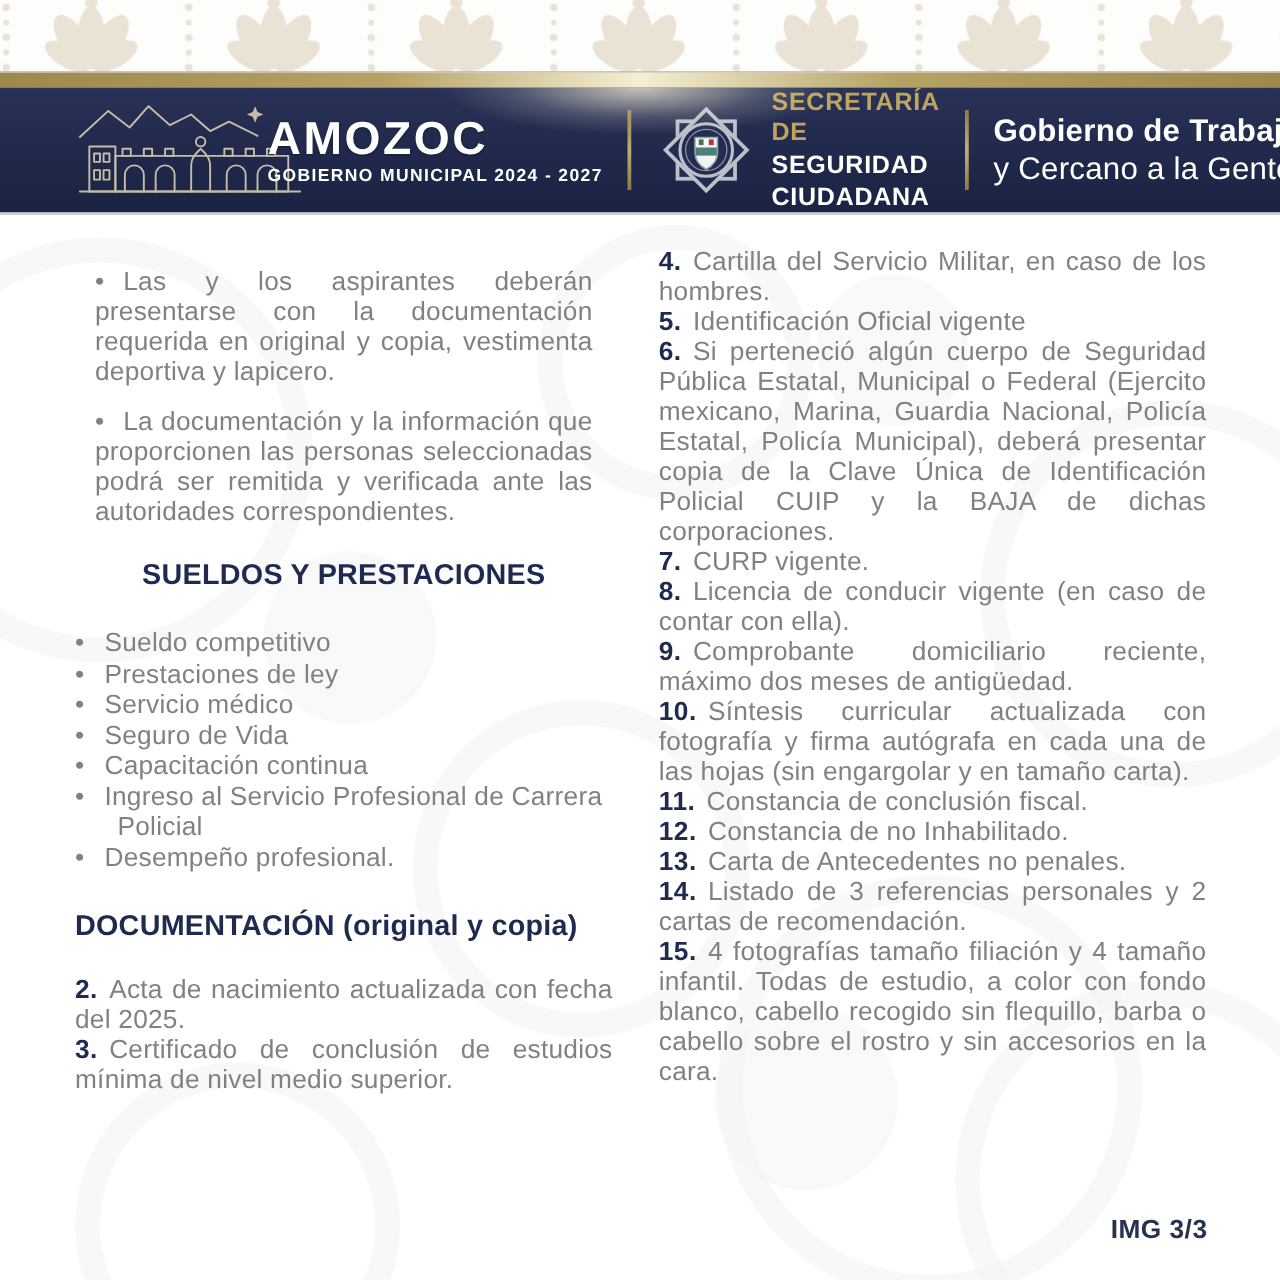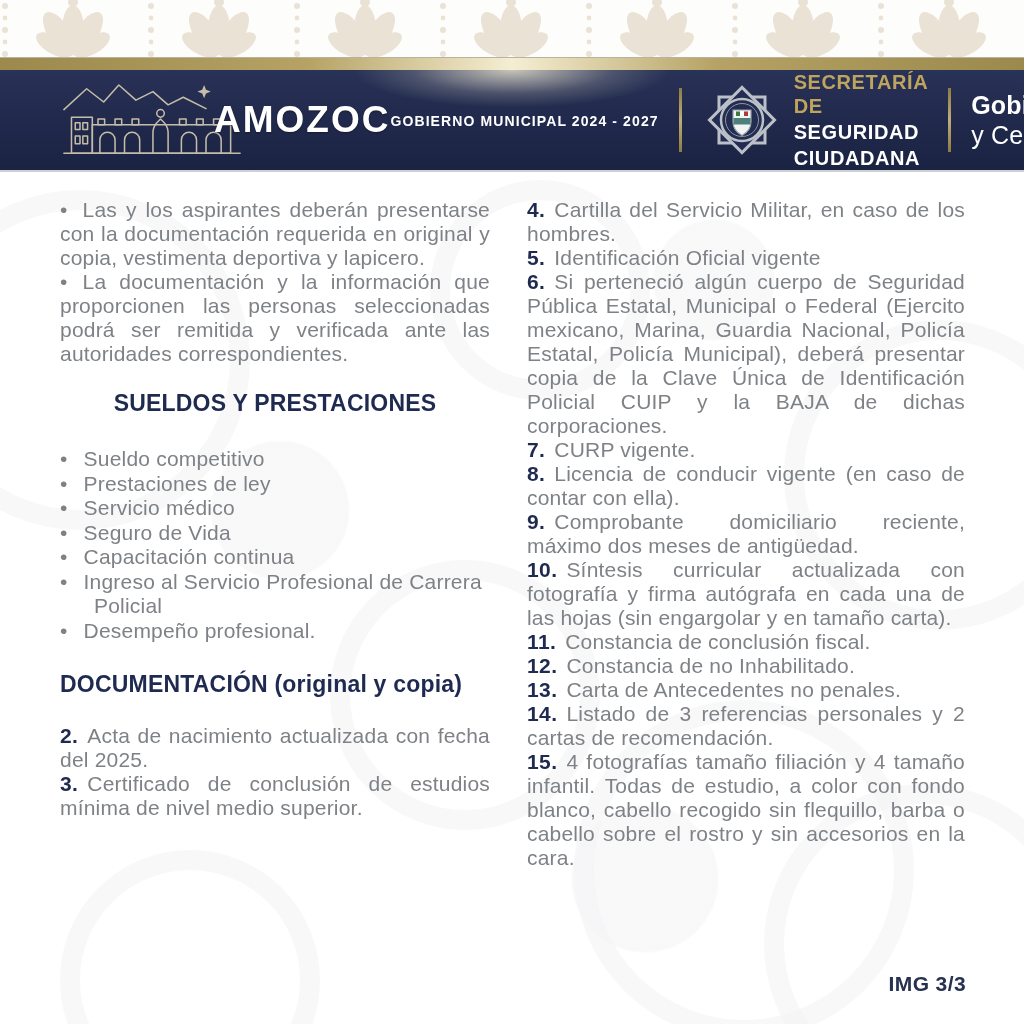--- a/index.html
+++ b/index.html
@@ -25,40 +25,40 @@
     background:linear-gradient(180deg,#293257 0%,#20294b 55%,#1a2342 100%);
     border-bottom:2px solid #cfd0d4;box-sizing:content-box;
     display:flex;align-items:center;padding:0;
   }
   .navband::before{
     content:"";position:absolute;top:0;left:312px;width:400px;height:95px;pointer-events:none;
     background:radial-gradient(ellipse 55% 55% at 50% 0%,rgba(252,245,219,.75),rgba(252,245,219,.18) 45%,transparent 72%);
   }
   .brand{display:flex;align-items:center;margin-left:62px;position:relative;}
   .building-svg{margin-right:-28px;opacity:.95;}
-  .amozoc{display:flex;flex-direction:row;align-items:center;position:relative;z-index:3;}
+  .amozoc{display:flex;flex-direction:column;align-items:flex-start;position:relative;z-index:3;}
   .amozoc-name{
     color:#ffffff;font-weight:800;font-size:37px;letter-spacing:2px;line-height:38px;
     text-shadow:0 1px 2px rgba(0,0,0,.35);
   }
   .amozoc-sub{color:#ffffff;font-weight:bold;font-size:14px;letter-spacing:1.1px;margin-top:2px;white-space:nowrap;}
   .vdivider{width:3px;height:64px;background:linear-gradient(180deg,#8d7b45,#bfae79,#8d7b45);margin:0 20px;flex:none;}
   .badge-svg{flex:none;margin-right:12px;}
   .secretaria{display:flex;flex-direction:column;line-height:24px;}
   .sec-gold{color:#bfa45e;font-weight:bold;font-size:20px;letter-spacing:.6px;}
   .sec-white{color:#ffffff;font-weight:bold;font-size:20px;letter-spacing:.6px;}
   .slogan{display:flex;flex-direction:column;line-height:30px;white-space:nowrap;}
   .slogan-1{color:#ffffff;font-weight:bold;font-size:25px;letter-spacing:.2px;}
   .slogan-2{color:#ffffff;font-weight:normal;font-size:25px;letter-spacing:.2px;}
   
   .col{position:absolute;z-index:3;}
   .col-left{left:60px;top:198px;width:430px;}
   .col-right{left:527px;top:198px;width:438px;}
   .body-p{
-    font-size:21px;line-height:24px;color:#7e8286;text-align:justify;margin:0;letter-spacing:.2px;
+    font-size:21px;line-height:24px;color:#7e8286;text-align:justify;margin:16px;letter-spacing:.2px;
   }
   .body-p.bulleted::before{content:"\2022";margin-right:15px;color:#7e8286;}
   .h-navy{
     font-size:23px;font-weight:bold;color:#1f2a50;letter-spacing:.2px;margin:0;
   }
   .h-center{text-align:center;margin:24px 0 30px;}
   .h-left{text-align:left;margin:28px 0 26px;}
   .benefit-list{margin:0;padding:0;list-style:none;}
   .benefit-list li{
     font-size:21px;line-height:24.5px;color:#7e8286;letter-spacing:.2px;

